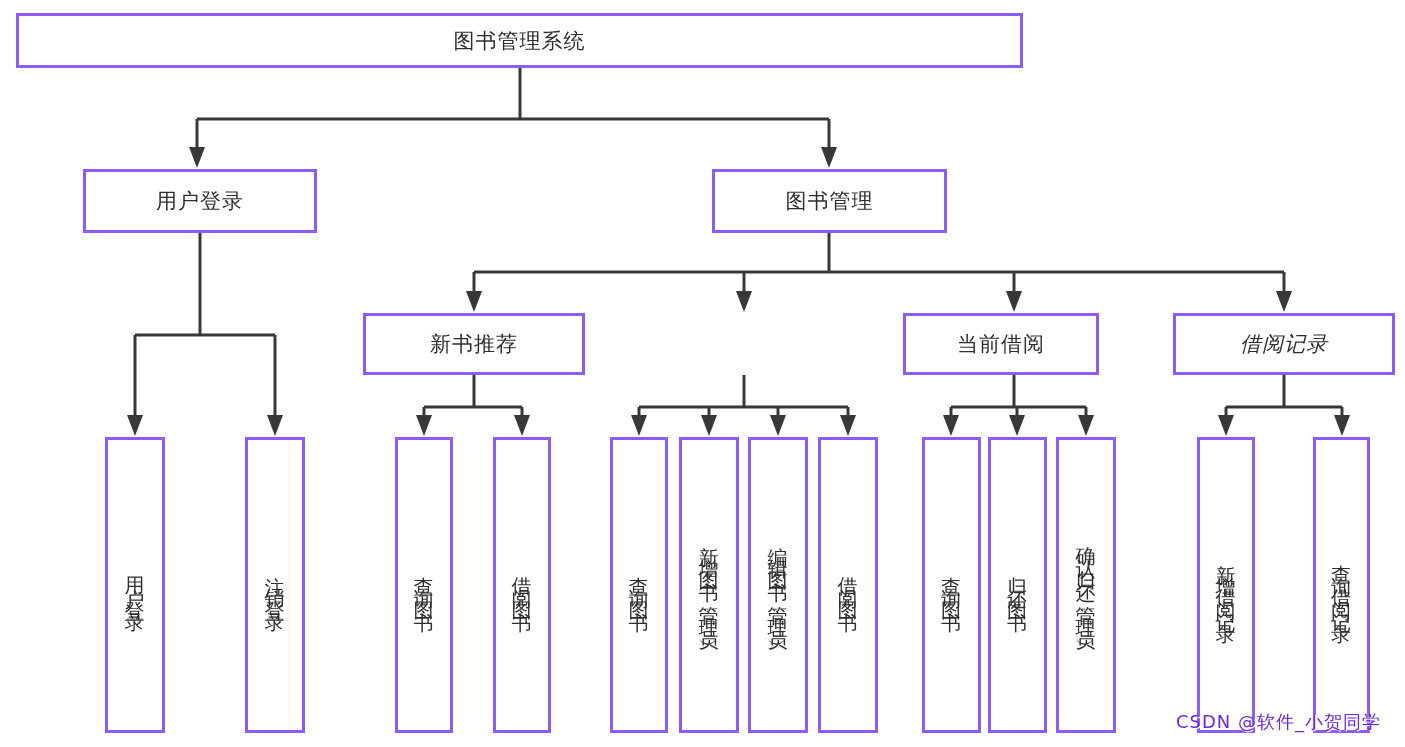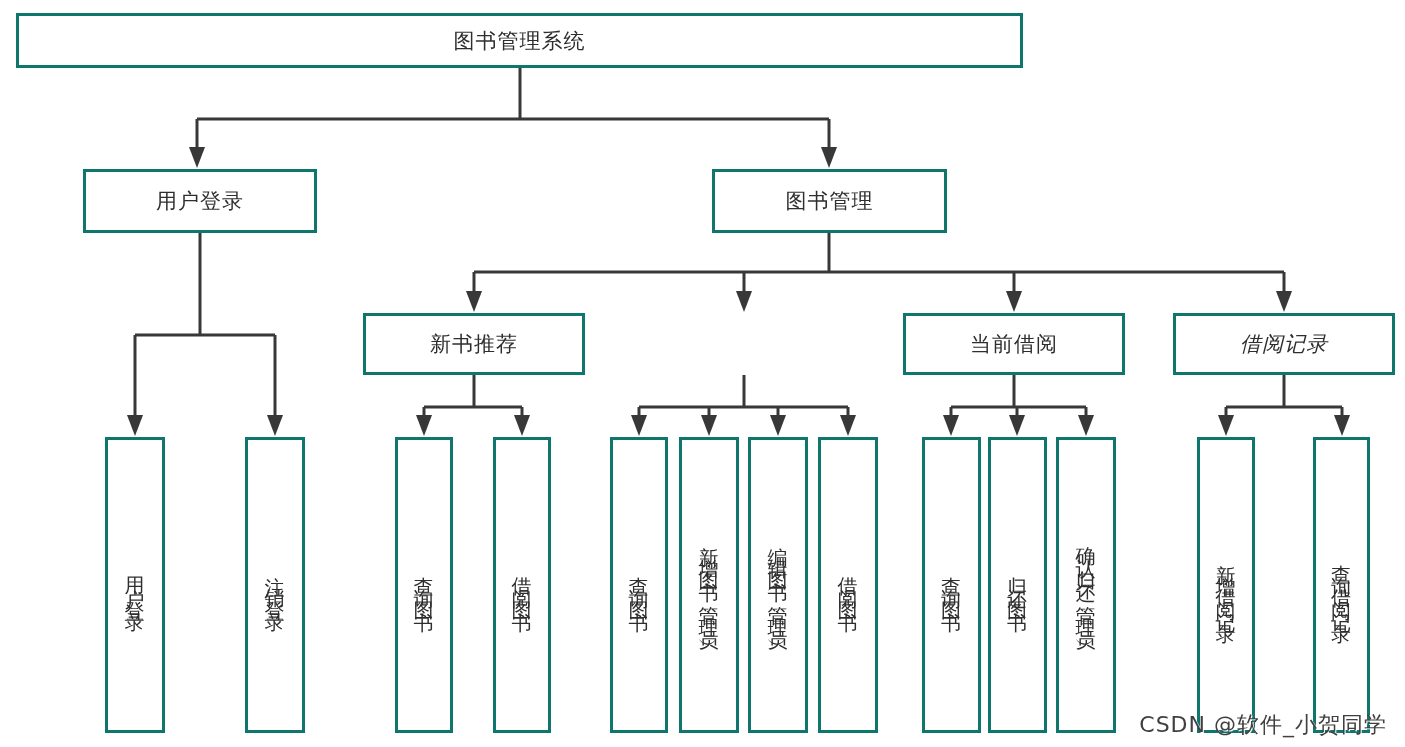--- a/index.html
+++ b/index.html
@@ -2,36 +2,36 @@
 <html><head>
 <meta charset="utf-8">
 <style>
   html,body{margin:0;padding:0;background:#ffffff;}
   .stage{
     position:relative;width:1405px;height:747px;background:#ffffff;overflow:hidden;
     font-family:"DejaVu Sans","Liberation Sans",sans-serif;
   }
   .box{
     position:absolute;box-sizing:border-box;
-    border:3px solid #0f766e;background:#ffffff;
+    border:3px solid #8b5cf6;background:#ffffff;
     display:flex;align-items:center;justify-content:center;
     color:#2e2e2e;font-size:21px;letter-spacing:1px;
     z-index:2;
   }
   .vbox{
     font-size:20px;
   }
   .vbox .vtext{
     writing-mode:vertical-rl;text-orientation:mixed;
     letter-spacing:12px;line-height:1;white-space:nowrap;
   }
   svg.connectors{position:absolute;left:0;top:0;z-index:1;}
   .watermark{
-    position:absolute;top:710px;right:18px;z-index:3;
-    font-size:22px;color:#404040;letter-spacing:1px;
+    position:absolute;top:710px;right:24px;z-index:3;
+    font-size:18px;color:#6d28d9;letter-spacing:1px;
     text-shadow:1px 1px 0 #ffffff;
   }
 </style>
 </head>
 <body>
 
 <div class="stage">
 
   <svg class="connectors" width="1405" height="747" viewBox="0 0 1405 747">
     <g stroke="#383838" stroke-width="3" fill="none">
@@ -109,21 +109,21 @@
   <div class="box" style="left:83px;top:169px;width:234px;height:64px;">
     <span>用户登录</span>
   </div>
   <div class="box" style="left:363px;top:313px;width:222px;height:62px;">
     <span>新书推荐</span>
   </div>
 
   <div class="box" style="left:712px;top:169px;width:235px;height:64px;">
     <span>图书管理</span>
   </div>
-  <div class="box" style="left:903px;top:313px;width:222px;height:62px;">
+  <div class="box" style="left:903px;top:313px;width:196px;height:62px;">
     <span>当前借阅</span>
   </div>
   <div class="box" style="left:1173px;top:313px;width:222px;height:62px;font-style:italic;">
     <span>借阅记录</span>
   </div>
 
   <div class="box vbox" style="left:105px;top:437px;width:60px;height:296px;">
     <span class="vtext">用户登录</span>
   </div>
   <div class="box vbox" style="left:245px;top:437px;width:60px;height:296px;">

